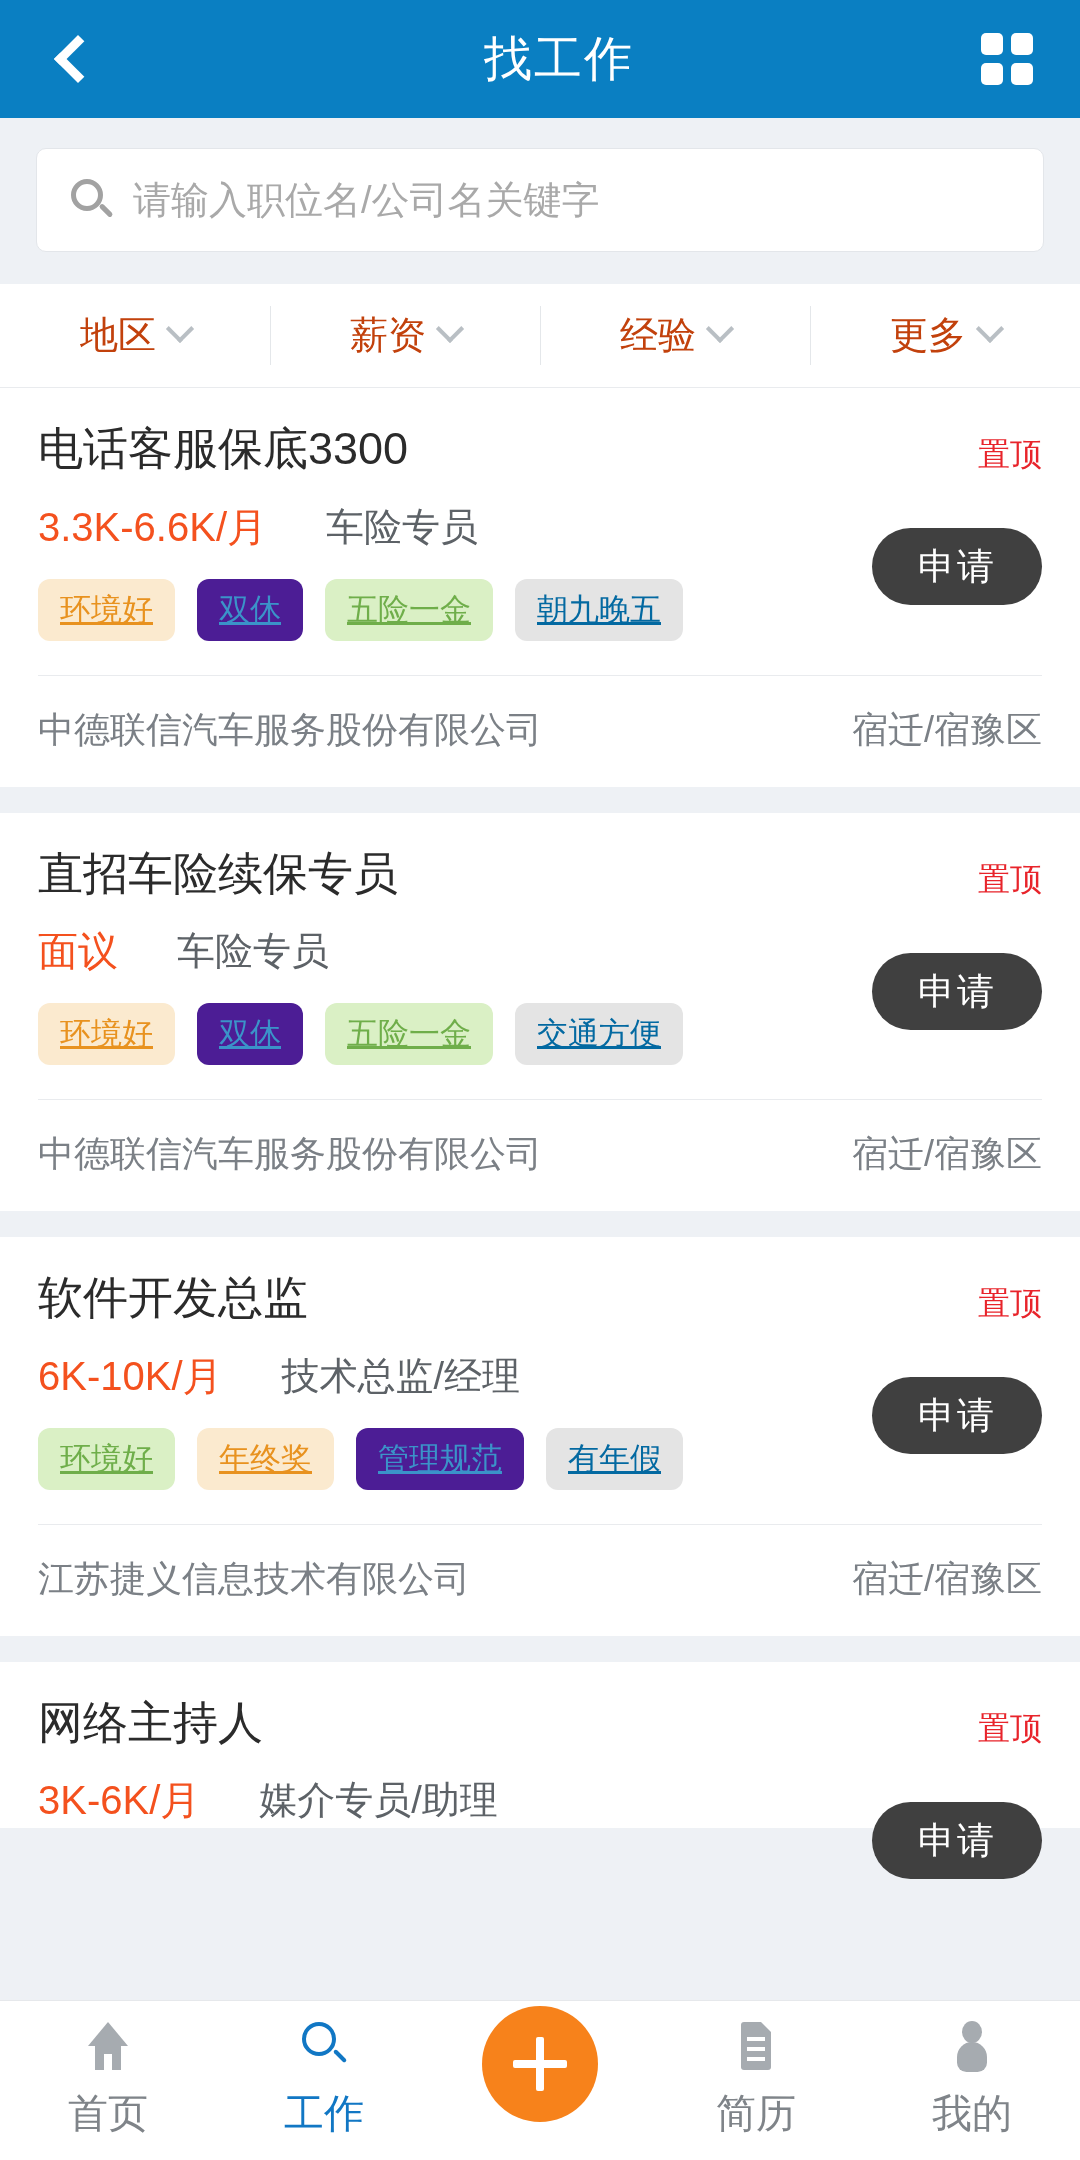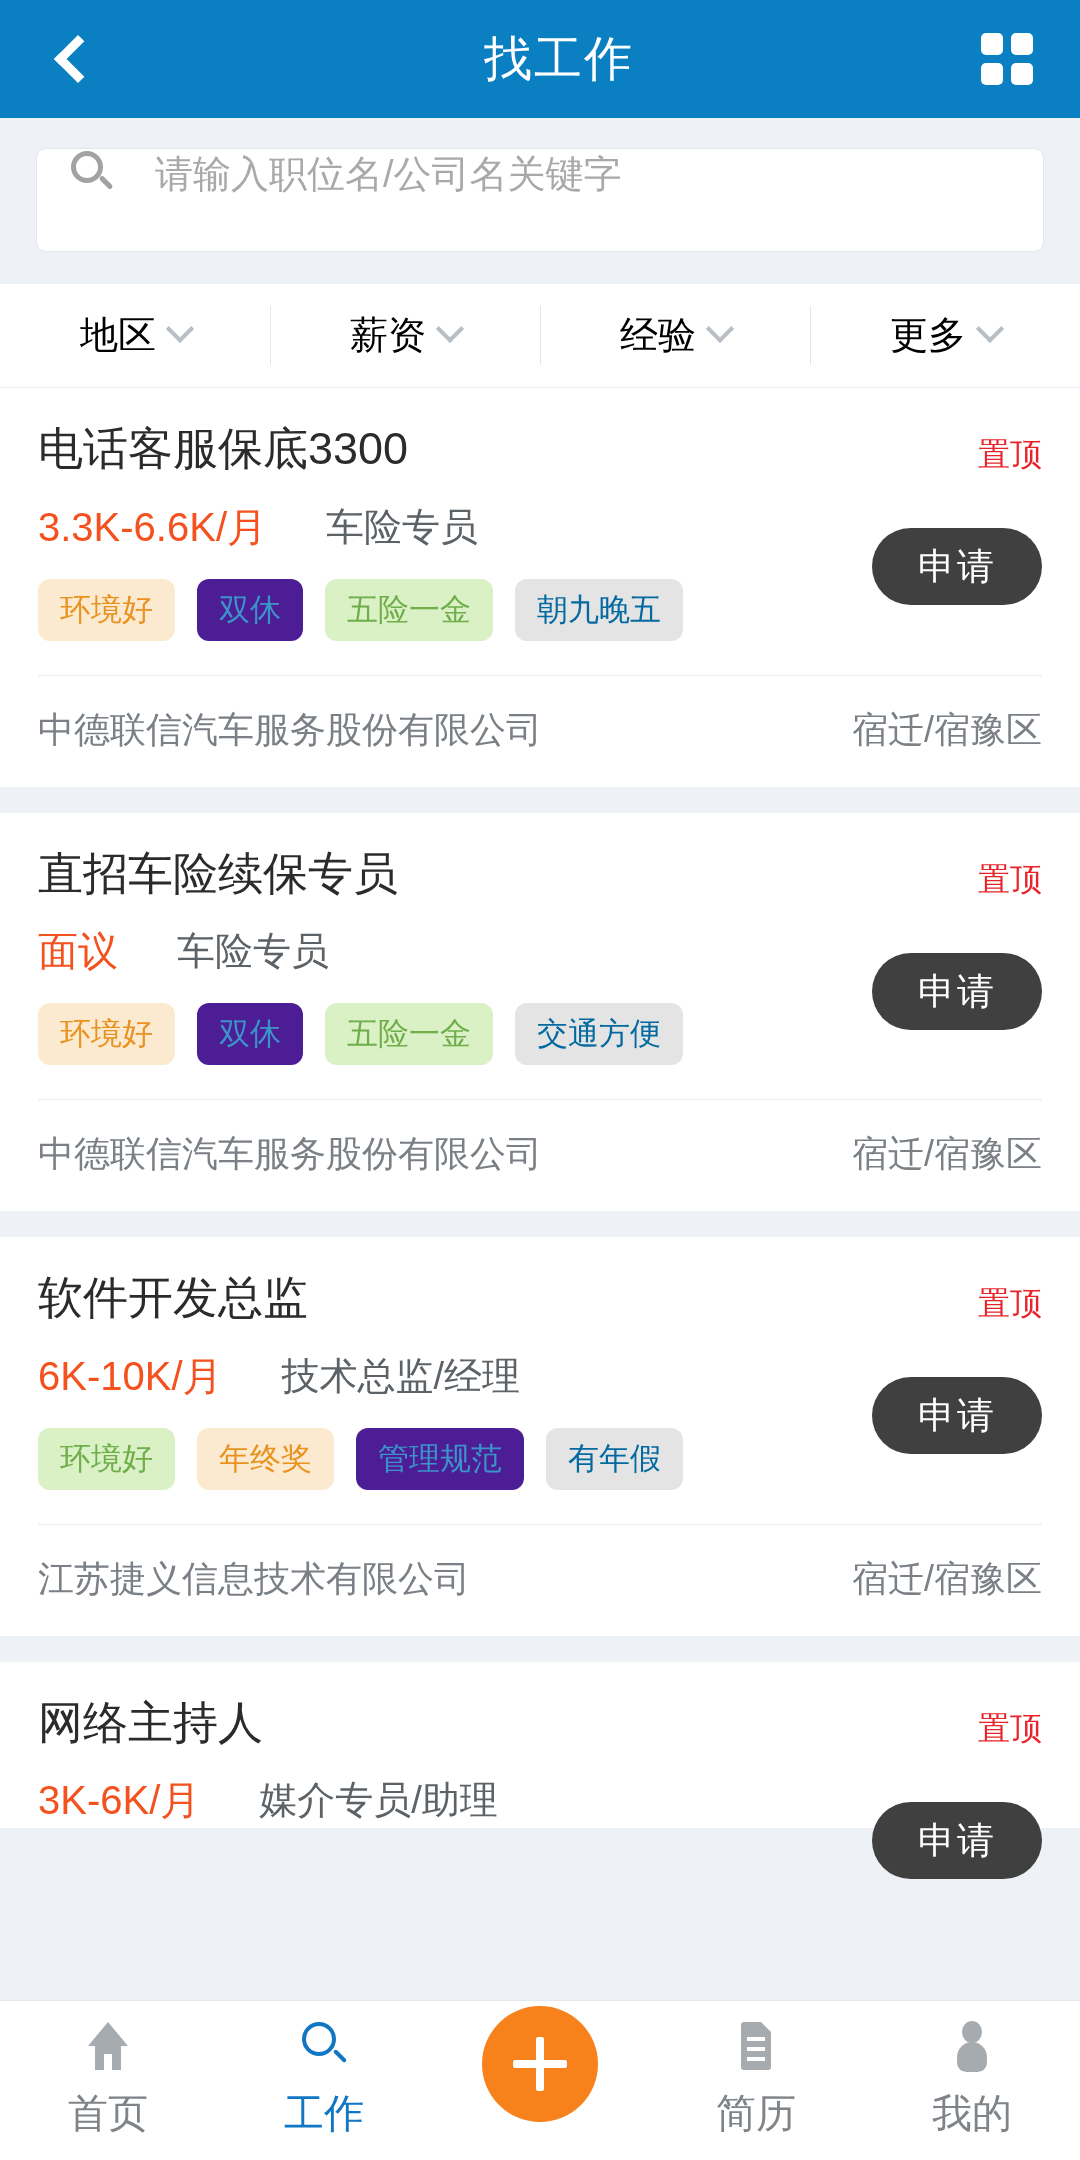--- a/index.html
+++ b/index.html
@@ -24,56 +24,56 @@
     color:#ffffff; font-size:48px; letter-spacing:2px; pointer-events:none;margin-left:38px;
   }
   .grid-btn { width:70px; height:70px; display:flex; align-items:center; justify-content:center; }
   .grid-icon { width:52px; height:52px; display:grid; grid-template-columns:1fr 1fr; grid-template-rows:1fr 1fr; gap:8px; }
   .grid-icon span { background:#fff; border-radius:5px; display:block; }
 
   
   .search-wrap { background:#eef1f5; padding:30px 36px 32px 36px; flex:0 0 auto; }
   .search-box {
     height:104px; background:#ffffff; border:1px solid #e3e6ea; border-radius:10px;
-    display:flex; padding:0 32px;gap:22px;
+    display:flex; align-items:center; padding:0 32px;
   }
   .search-icon { width:46px; height:46px; position:relative; flex:0 0 46px; margin-right:18px; }
   .search-icon .ring { position:absolute; left:2px; top:2px; width:32px; height:32px; border:5px solid #a2a2a2; border-radius:50%; }
   .search-icon .handle { position:absolute; left:29px; top:31px; width:16px; height:5px; background:#a2a2a2; transform:rotate(45deg); border-radius:3px; }
   .search-placeholder { color:#a9a9a9; font-size:38px; }
 
   
   .filter-bar {
     height:104px; background:#ffffff; display:flex; align-items:stretch;
     border-bottom:1px solid #e9ebee; flex:0 0 104px;
   }
   .filter-item {
     flex:1; display:flex; align-items:center; justify-content:center; gap:14px; position:relative;
   }
   .filter-item + .filter-item::before {
     content:""; position:absolute; left:0; top:22px; bottom:22px; width:1px; background:#e4e7ea;
   }
-  .filter-label { font-size:38px; color:#000000; }
+  .filter-label { font-size:38px; color:#c2410c; }
   .chev-down { width:20px; height:20px; border-right:4px solid #b9bfc4; border-bottom:4px solid #b9bfc4; transform:rotate(45deg) translate(-5px,-5px); }
 
   
   .list { flex:1 1 auto; overflow:hidden; background:#eef1f5; }
   .job-card { background:#ffffff; padding:36px 38px 0 38px; position:relative; }
   .card-gap { height:26px; background:#eef1f5; }
 
   .job-top { display:flex; align-items:flex-end; justify-content:space-between; }
   .job-title { font-size:45px; color:#2b2b2b; font-weight:400; line-height:1.1; }
   .top-badge { font-size:32px; color:#e8242b; line-height:1.2; padding-top:6px; }
 
   .job-mid { display:flex; align-items:center; margin-top:26px; gap:59px; }
   .salary { font-size:40px; color:#f4511e; white-space:nowrap; }
   .category { font-size:38px; color:#5d6267; white-space:nowrap; }
 
   .tags { display:flex; gap:22px; margin-top:24px; }
-  .tag { font-size:31px; padding:10px 22px; border-radius:12px; white-space:nowrap; }
+  .tag { font-size:31px; padding:10px 22px; border-radius:12px; white-space:nowrap;text-decoration:underline; }
   .tag.orange { background:#fbeacf; color:#e8921f; }
   .tag.blue   { background:#4c1d95; color:#3b93c9; }
   .tag.green  { background:#daf0c5; color:#6fae4a; }
   .tag.gray   { background:#e4e4e4; color:#0369a1; }
 
   .apply-btn {
     position:absolute; right:38px; top:140px;
     background:#404040; color:#ffffff; font-size:37px;
     padding:20px 46px; border-radius:50px; border:none;
     line-height:1; letter-spacing:2px;

